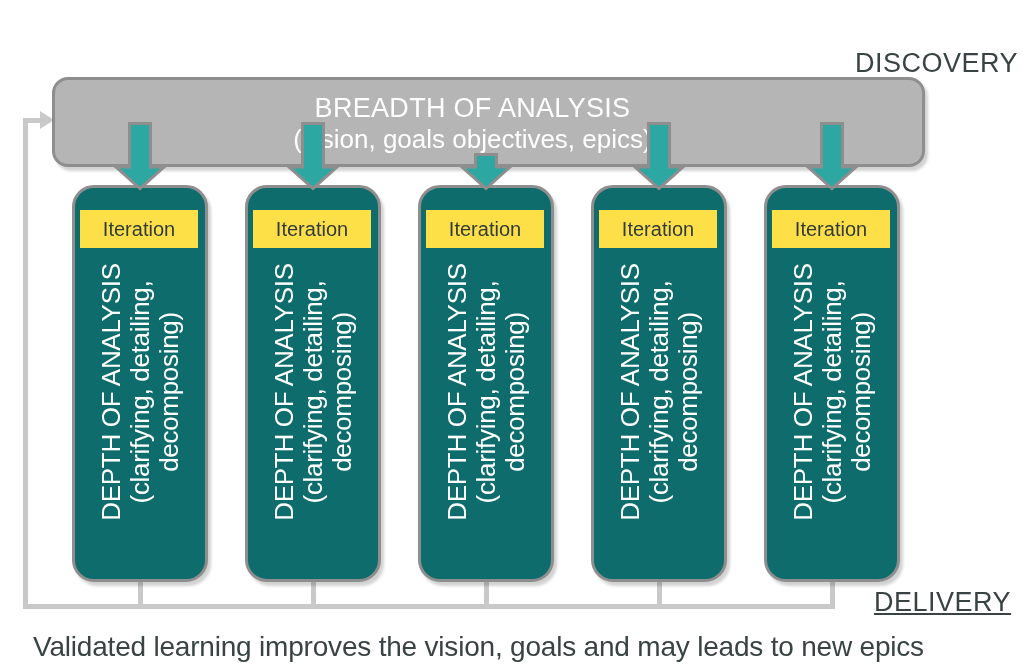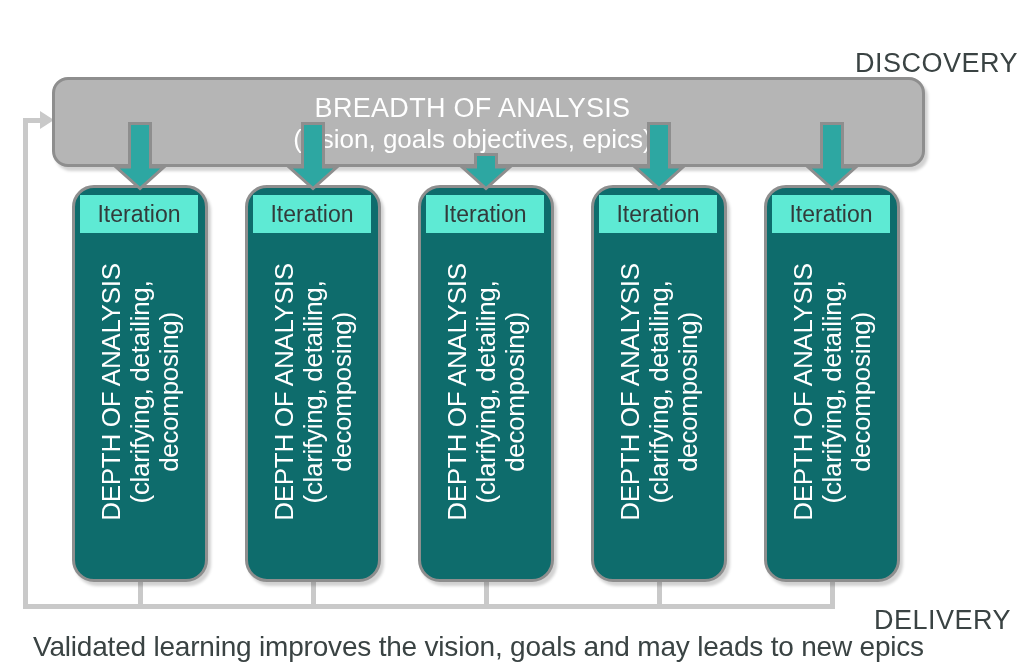--- a/index.html
+++ b/index.html
@@ -5,21 +5,21 @@
   * { margin:0; padding:0; box-sizing:border-box; }
   html,body { background:#ffffff; }
   .stage {
     position:relative; width:1024px; height:672px; overflow:hidden;
     background:#ffffff; font-family:"Liberation Sans", sans-serif;
   }
 
   
   .big-label { position:absolute; color:#3A4343; font-size:27px; letter-spacing:0.5px; }
   .discovery { top:48px; right:6px; }
-  .delivery  { top:605px; left:874px; }
+  .delivery  { top:587px; left:874px;text-decoration:underline; }
   .caption   { position:absolute; left:33px; top:631px; color:#3A4343; font-size:28px; letter-spacing:-0.2px; white-space:nowrap; }
 
   
   .loop { position:absolute; background:#C9C9C9; z-index:0; }
   .loop-left   { left:23px; top:118px; width:5px;  height:491px; }
   .loop-top    { left:23px; top:118px; width:19px; height:5px; }
   .loop-bottom { left:23px; top:604px; width:812px; height:5px; }
   .loop-head   { position:absolute; left:40px; top:111px; width:0; height:0; z-index:0;
                  border-top:9px solid transparent; border-bottom:9px solid transparent;
                  border-left:14px solid #C9C9C9; }
@@ -38,22 +38,22 @@
   .breadth-subtitle { font-size:26px; line-height:31px; }
 
   
   .col {
     position:absolute; top:185px; width:136px; height:397px;
     background:#0E6C6C; border:3px solid #8E8E8E; border-radius:22px;
     z-index:2; box-shadow:3px 4px 3px rgba(0,0,0,0.18);
   }
   .c1 { left:72px; } .c2 { left:245px; } .c3 { left:418px; } .c4 { left:591px; } .c5 { left:764px; }
   .col-header {
-    position:absolute; left:5px; top:7px; width:118px; height:38px;
-    background:#5eead4; color:#323B3B; font-size:23px; line-height:38px; text-align:center;
+    position:absolute; left:5px; top:22px; width:118px; height:38px;
+    background:#fde047; color:#323B3B; font-size:20px; line-height:38px; text-align:center;
   }
   .col-body {
     position:absolute; left:50%; top:204px; width:346px;
     transform:translate(-50%,-50%) rotate(-90deg);
     color:#ffffff; font-size:26px; line-height:29px; letter-spacing:-0.3px;
     text-align:center; white-space:nowrap;
   }
 
   
   .arrow { position:absolute; z-index:3; }

